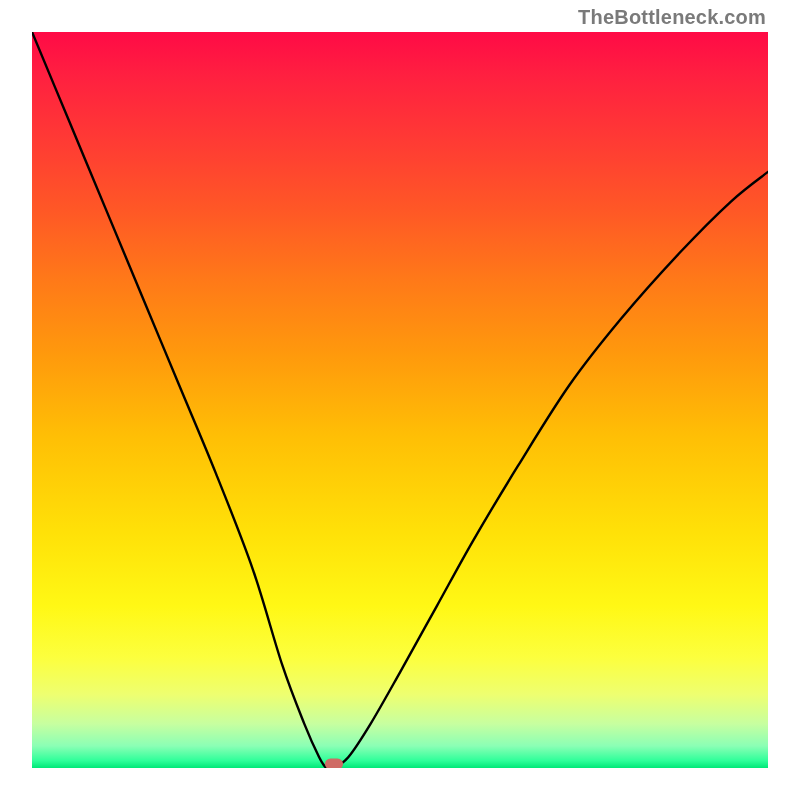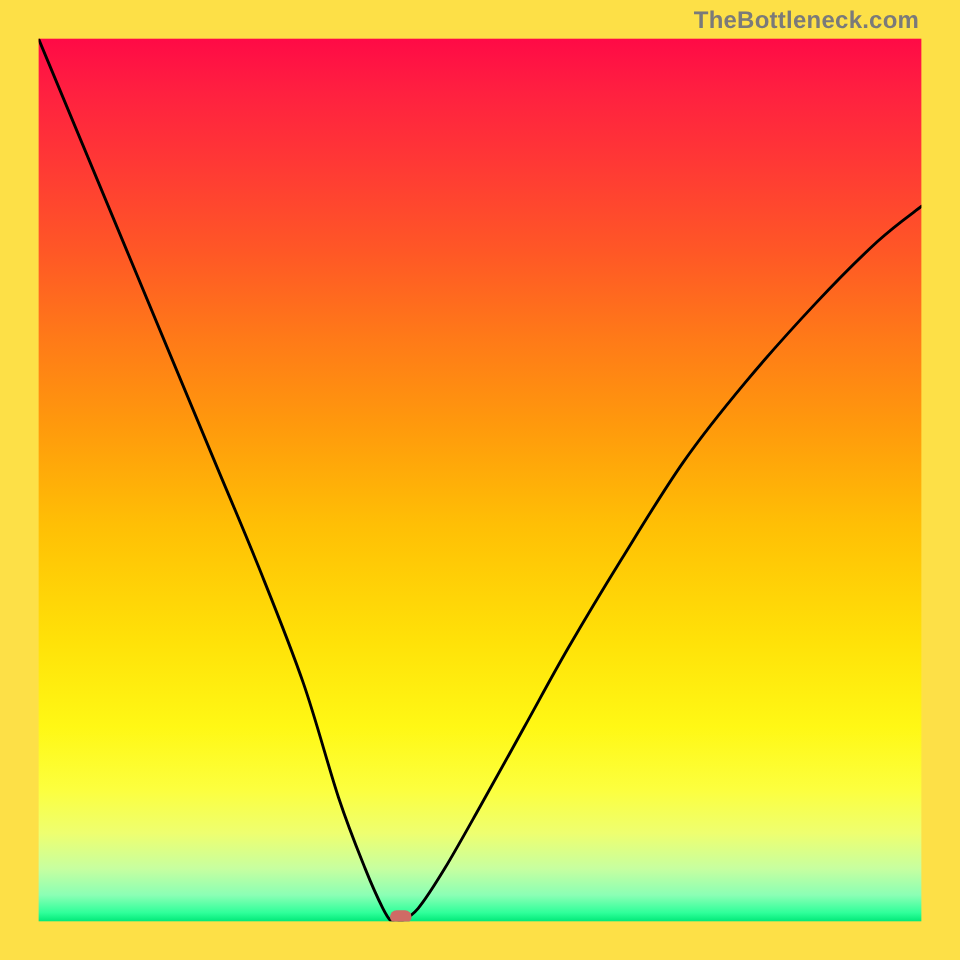--- a/index.html
+++ b/index.html
@@ -7,21 +7,21 @@
     padding: 0;
     width: 800px;
     height: 800px;
     background: #000;
     overflow: hidden;
     font-family: Arial, Helvetica, sans-serif;
   }
   .frame {
     position: absolute;
     inset: 0;
-    background: #fde047;
+    background: #ffffff;
   }
   .plot-wrap {
     position: absolute;
     left: 32px;
     top: 32px;
     width: 736px;
     height: 736px;
     overflow: hidden;
   }
   .gradient {

